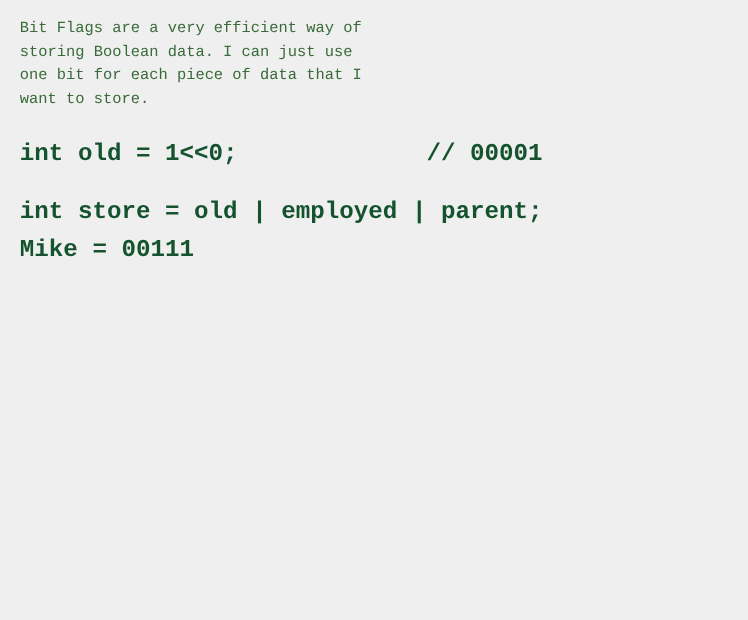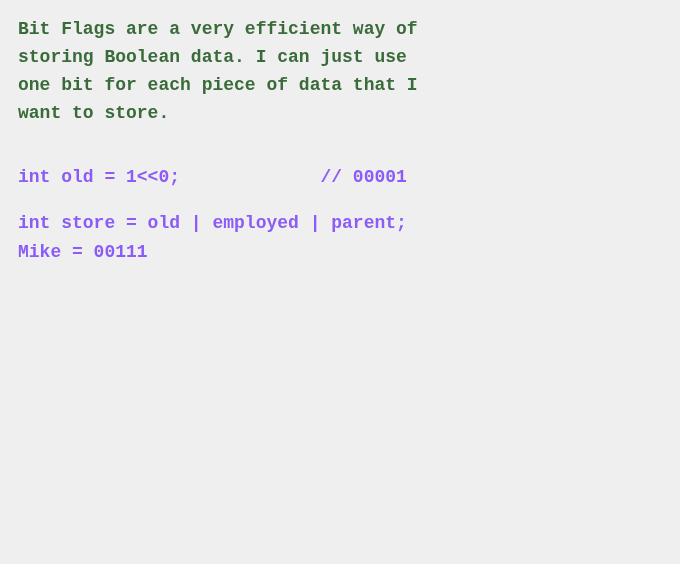--- a/index.html
+++ b/index.html
@@ -18,29 +18,29 @@
 
     .content {
       padding: 16px 18px;
       width: 680px;
       height: 564px;
       background-color: #efefef;
     }
 
     .text-block {
       color: #3a6b3a;
-      font-size: 18px;
-      font-weight: bold;
+      font-size: 14px;
+      font-weight: normal;
       line-height: 1.55;
-      margin-bottom: 35px;
+      margin-bottom: 19px;
     }
 
     .code-block {
-      color: #8b5cf6;
-      font-size: 18px;
+      color: #14532d;
+      font-size: 22px;
       font-weight: bold;
       line-height: 1.6;
     }
 
     .code-line {
       display: flex;
       white-space: pre;
     }
 
     .section-gap {

